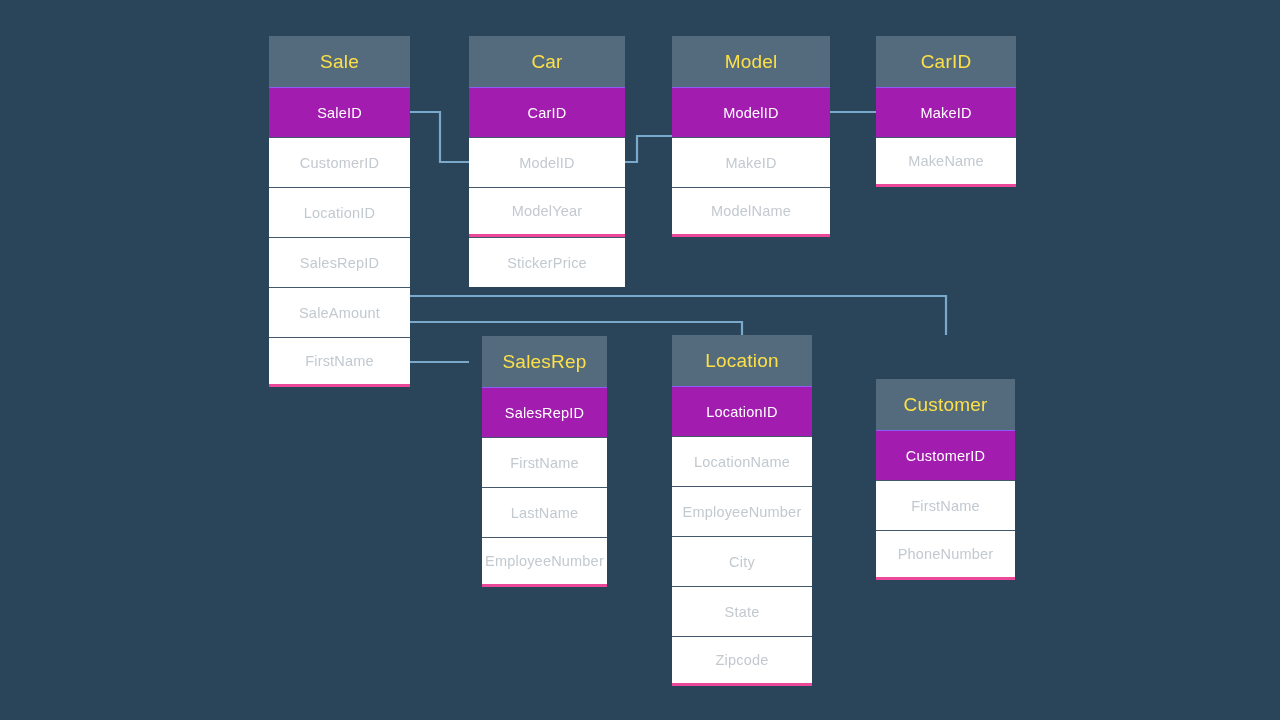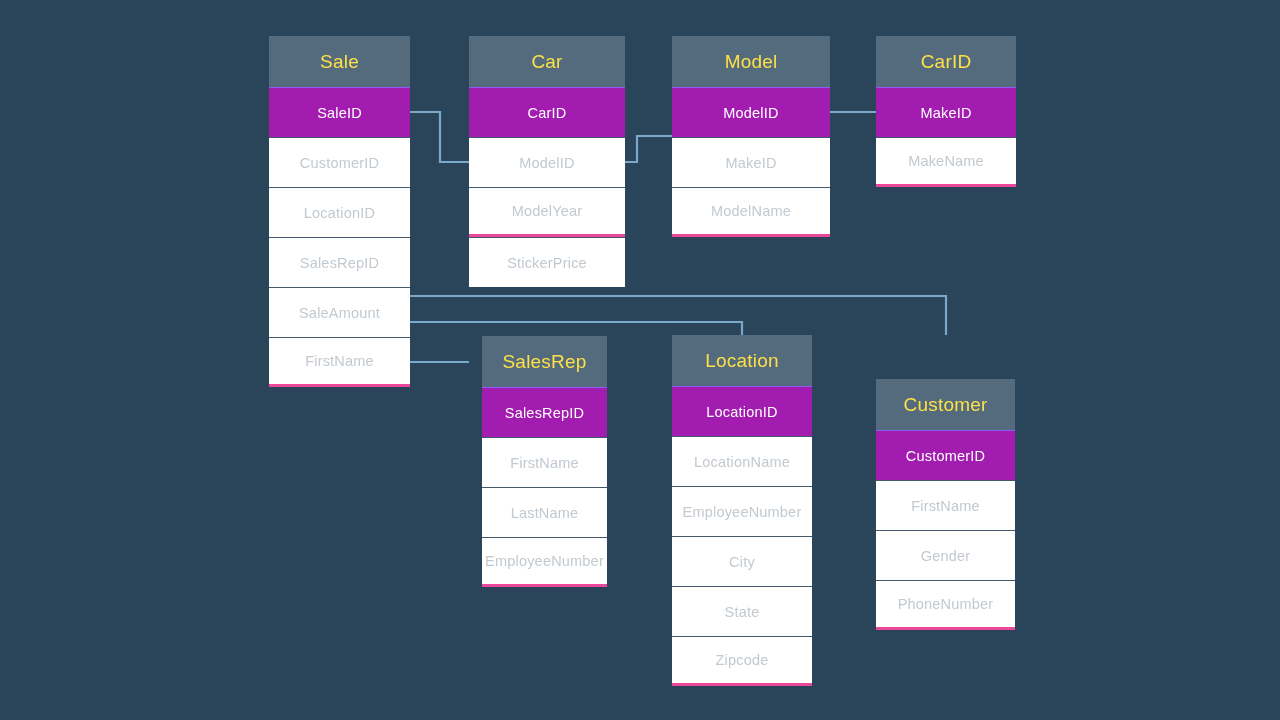--- a/index.html
+++ b/index.html
@@ -118,17 +118,16 @@
         <div class="field">LocationName</div>
         <div class="field">EmployeeNumber</div>
         <div class="field">City</div>
         <div class="field">State</div>
         <div class="field last">Zipcode</div>
       </div>
       <div class="entity" style="left: 876px; top: 335px; width: 139px; margin-top: 44px;">
         <div class="entity-header">Customer</div>
         <div class="field pk">CustomerID</div>
         <div class="field">FirstName</div>
-        <div class="field">Gender</div>
         <div class="field last">PhoneNumber</div>
       </div>
     </div>
 </div>
 
 </body></html>

